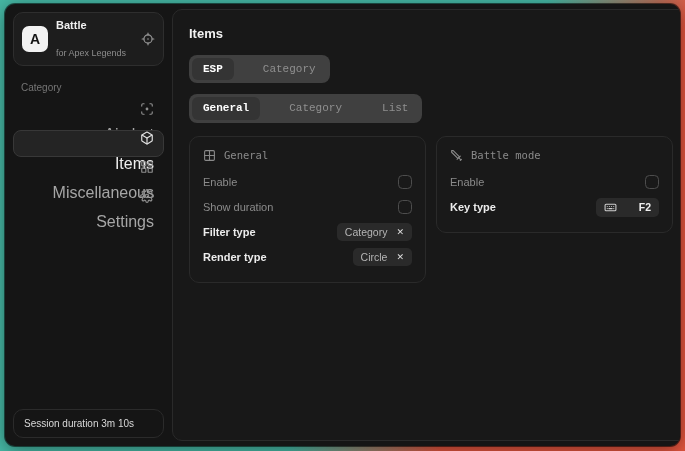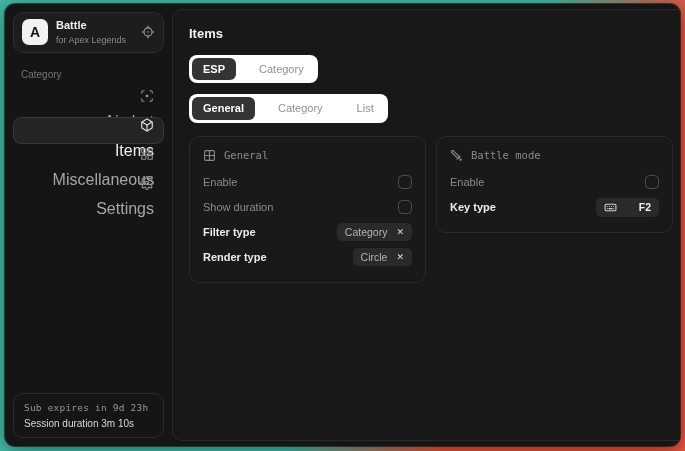--- a/index.html
+++ b/index.html
@@ -25,21 +25,21 @@
     display:flex; align-items:center; gap:8px; padding:6px 8px;
     border:1px solid #2e2e2e; border-radius:10px; background:#1d1d1d;
   }
   .logo {
     width:26px; height:26px; border-radius:7px; background:#f2f2f2; color:#141414;
     font-weight:bold; font-size:14px; display:flex; align-items:center; justify-content:center;
     flex:none;
   }
   .brand-text { line-height:1.2; }
   .brand-name { font-size:11px; font-weight:700; color:#f0f0f0; }
-  .brand-sub  { font-size:9px; color:#8c8c8c; margin-top:3px; }
+  .brand-sub  { font-size:9px; color:#8c8c8c; margin-top:16px; }
   .brand .ic  { margin-left:auto; color:#9a9a9a; cursor:pointer; }
 
   .cat { font-size:10px; color:#757575; margin:16px 8px 8px; }
   .nav { display:flex; flex-direction:column; gap:2px; }
   .nav-item {
     display:flex; align-items:flex-end; gap:10px; height:27px; padding:0 9px;
     border-radius:8px; border:1px solid transparent; color:#a6a6a6; font-size:16px;
     cursor:pointer;
     flex-direction:column;
   }
@@ -52,21 +52,21 @@
   .sfoot .l2 { font-size:10px; color:#d8d8d8; }
 
   
   .main-wrap { flex:1; padding:5px 5px 5px 0; display:flex; }
   .card {
     flex:1; border:1px solid #2a2a2a; border-radius:10px; background:#181818;
     padding:14px 16px;
   }
   .page-title { font-size:13px; font-weight:700; color:#f2f2f2; margin:2px 0 14px; }
   .tabrow { margin-bottom:11px; }
-  .tabbar { display:inline-flex; background:#ffffff; border-radius:8px; padding:3px; gap:12px; }
+  .tabbar { display:inline-flex; background:#404040; border-radius:8px; padding:3px; gap:18px;font-family:Liberation Mono, monospace; }
   .tab {
     border:0; background:transparent; color:#8f8f8f; font-size:11px;
     padding:4px 11px; border-radius:6px; font-family:inherit; cursor:pointer; line-height:1.3;
   }
   .tab.active { background:#343434; color:#ffffff; font-weight:700; }
 
   .panels { display:flex; gap:10px; align-items:flex-start; margin-top:13px; }
   .panel { width:237px; border:1px solid #2a2a2a; border-radius:10px; background:#191919; padding:10px 13px 12px; }
   .phead {
     display:flex; align-items:center; gap:8px; color:#8a8a8a;
@@ -159,21 +159,20 @@
             <svg viewBox="0 0 24 24" fill="none" stroke="currentColor" stroke-width="2" stroke-linecap="round" stroke-linejoin="round">
                 <path d="M19.4 15a1.7 1.7 0 0 0 .34 1.87l.06.06a2 2 0 1 1-2.83 2.83l-.06-.06a1.7 1.7 0 0 0-1.87-.34 1.7 1.7 0 0 0-1 1.55V21a2 2 0 1 1-4 0v-.09a1.7 1.7 0 0 0-1.11-1.55 1.7 1.7 0 0 0-1.87.34l-.06.06a2 2 0 1 1-2.83-2.83l.06-.06a1.7 1.7 0 0 0 .34-1.87 1.7 1.7 0 0 0-1.55-1H3a2 2 0 1 1 0-4h.09a1.7 1.7 0 0 0 1.55-1.11 1.7 1.7 0 0 0-.34-1.87l-.06-.06a2 2 0 1 1 2.83-2.83l.06.06a1.7 1.7 0 0 0 1.87.34h.09a1.7 1.7 0 0 0 1-1.55V3a2 2 0 1 1 4 0v.09a1.7 1.7 0 0 0 1 1.55 1.7 1.7 0 0 0 1.87-.34l.06-.06a2 2 0 1 1 2.83 2.83l-.06.06a1.7 1.7 0 0 0-.34 1.87v.09a1.7 1.7 0 0 0 1.55 1H21a2 2 0 1 1 0 4h-.09a1.7 1.7 0 0 0-1.51 1z"></path>
                 <circle cx="12" cy="12" r="3"></circle>
               </svg>
           </span>
           <span>Settings</span>
         </div>
       </nav>
 
       <div class="sfoot">
-        <div class="l1">Sub expires in 9d 23h</div>
         <div class="l2">Session duration 3m 10s</div>
       </div>
     </aside>
 
     <div class="main-wrap">
       <main class="card">
 
         <h1 class="page-title">Items</h1>
 
         <div class="tabrow">

